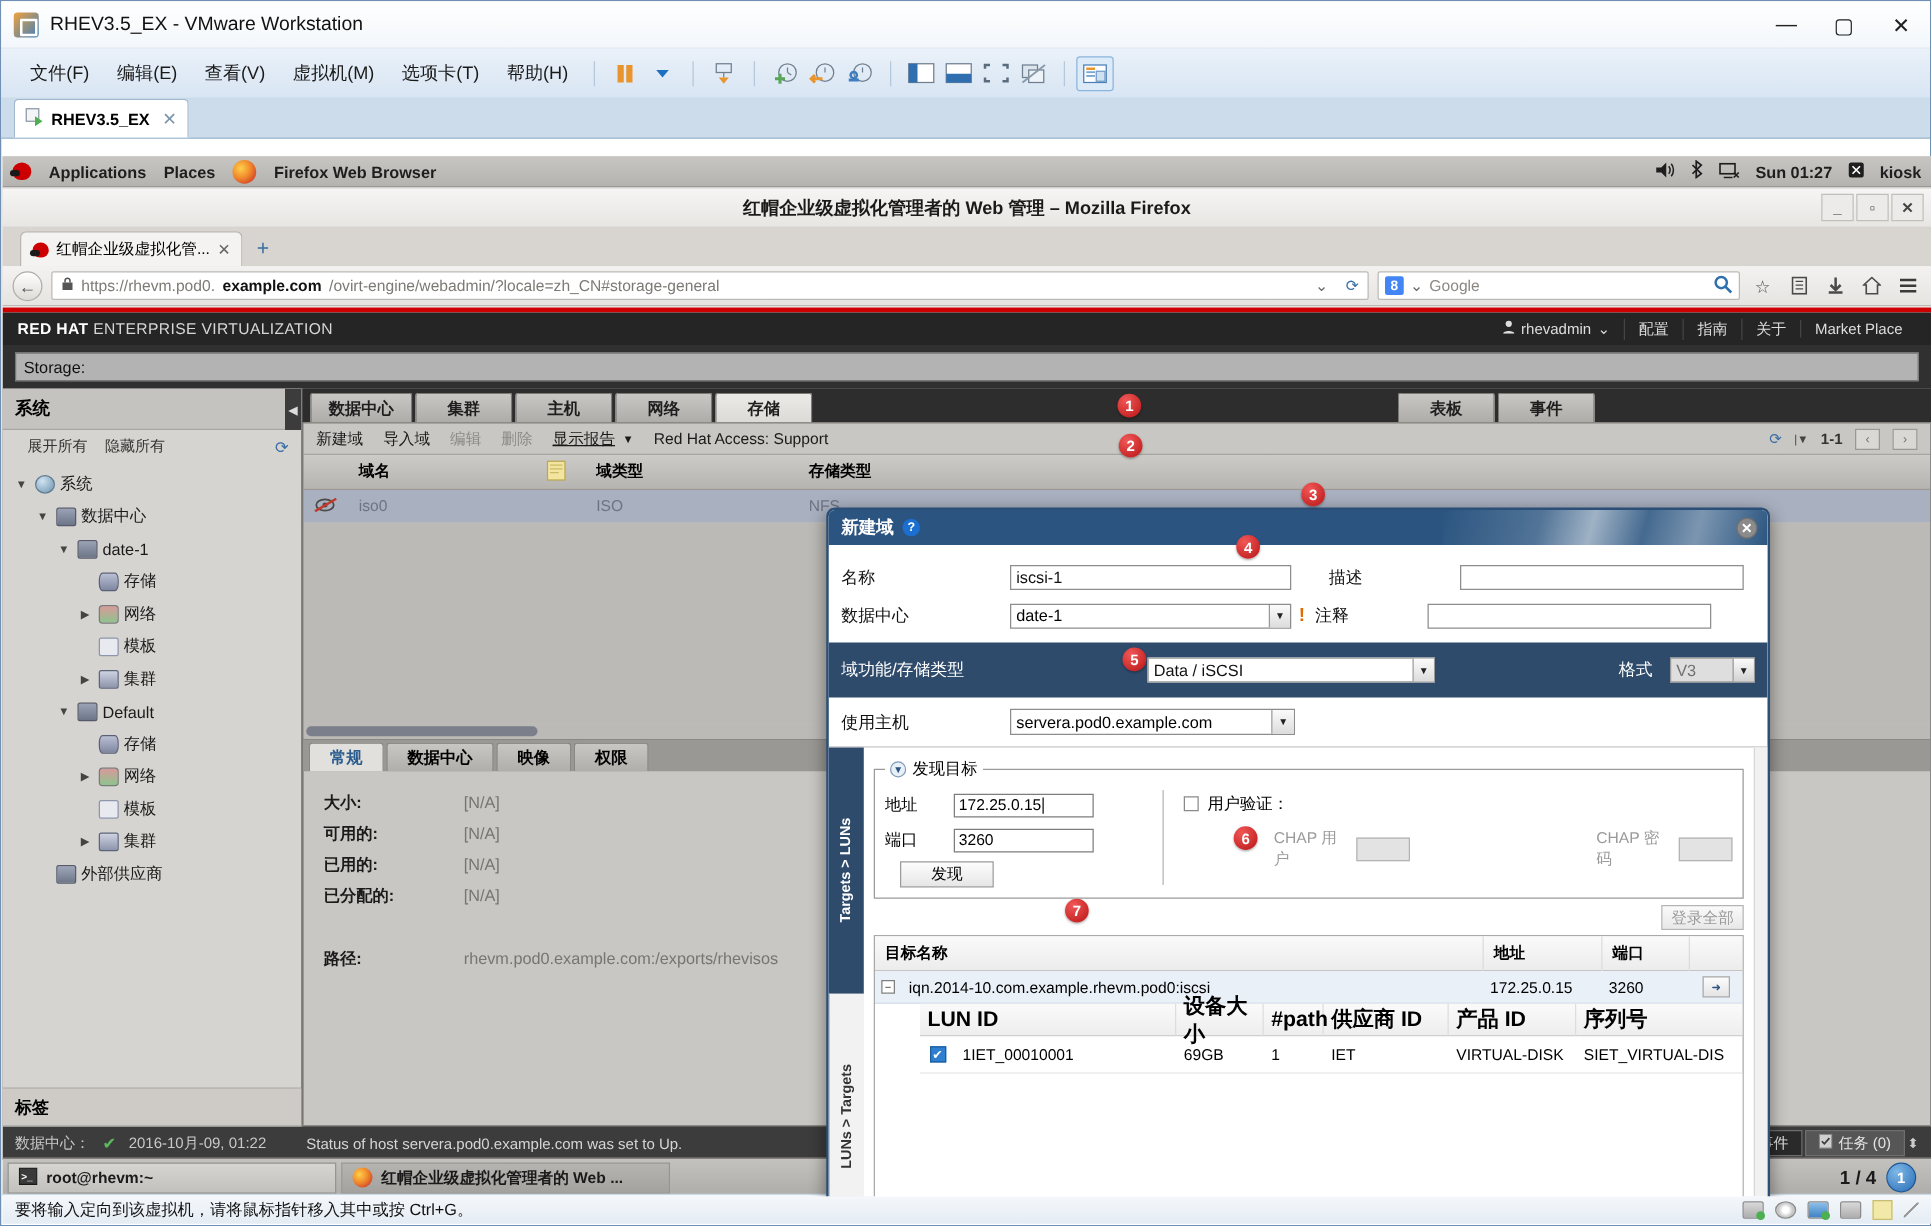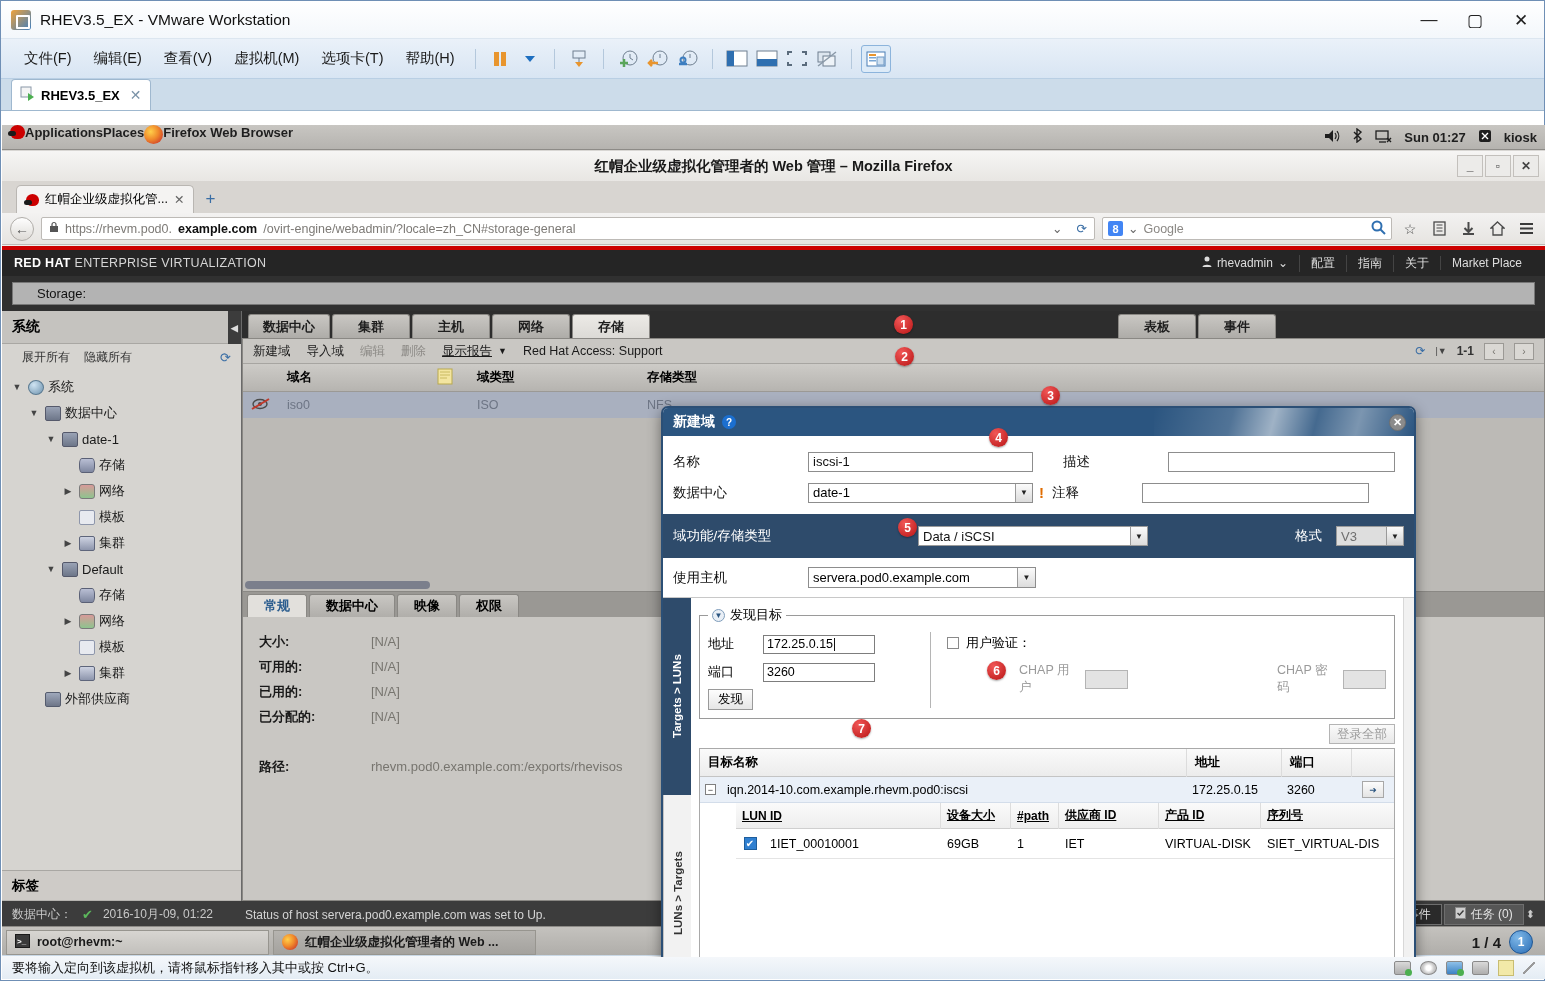--- a/index.html
+++ b/index.html
@@ -36,22 +36,22 @@
   .vm-tab { height:31px; background:#fff; border:1px solid #9fb8cf; border-bottom:none;
      border-radius:4px 4px 0 0; display:flex; align-items:center; padding:0 8px; gap:6px;
      font-size:13px; font-weight:bold; }
   .vm-tab-close{color:#7b93a8;font-weight:normal;font-size:14px;padding-left:4px;}
 
   
   #guest { position:absolute; left:1px; top:124px; width:1543px; height:832px;
      background:#c8c8c4; overflow:hidden;}
 
   .gnome-panel { height:25px; background:linear-gradient(#c8c6c2,#b5b3af);
-     border-bottom:1px solid #8d8b87; display:flex; 
-     padding:0 8px; font-size:13px; font-weight:bold; color:#1e1e1e; }
+     border-bottom:1px solid #8d8b87; display:flex; align-items:center;
+     padding:0 8px; font-size:13px; font-weight:bold; color:#1e1e1e; gap:14px;}
   .gnome-right { margin-left:auto; display:flex; align-items:center; gap:12px; }
   .rh-logo{width:15px;height:14px;background:#c00;border-radius:50% 50% 45% 45%;
      position:relative;}
   .rh-logo:after{content:"";position:absolute;left:-2px;top:6px;width:8px;height:5px;
      background:#1a1a1a;border-radius:3px;}
   .fx-icon{width:19px;height:19px;border-radius:50%;
      background:radial-gradient(circle at 35% 35%,#ffcf4a 0%,#f0892b 45%,#d1452a 80%);}
 
   
   .ff-window{position:absolute; left:0; top:25px; width:1543px; height:807px;
@@ -89,21 +89,21 @@
      padding:0 12px;color:#fff;}
   .rh-brand{font-size:12.5px;letter-spacing:.3px;}
   .rh-brand b{color:#fff;font-weight:bold;}
   .rh-brand span.thin{color:#d6d6d6;font-weight:normal;}
   .rh-usermenu{margin-left:auto;display:flex;align-items:center;font-size:12px;color:#ddd;}
   .rh-usermenu>div{padding:0 11px;border-left:1px solid #444;display:flex;align-items:center;gap:5px;}
   .rh-usermenu>div:first-child{border-left:none;}
 
   .rhev-search{height:35px;background:#303030;display:flex;align-items:center;padding:0 10px;}
   .rhev-search-box{flex:1;height:23px;background:#b3b3b3;border:1px solid #777;
-     display:flex;align-items:center;padding:0 24px;font-size:13px;color:#111;}
+     display:flex;align-items:center;padding:0 6px;font-size:13px;color:#111;}
 
   .rhev-body{display:flex;height:590px;background:#2d2d2d;}
 
   
   .tree-pane{width:240px;background:#d6d4d0;display:flex;flex-direction:column;
      border-right:1px solid #6a6a6a;}
   .tree-head{height:33px;background:#c5c3bf;display:flex;align-items:center;padding:0 10px;
      font-weight:bold;font-size:14px;border-bottom:1px solid #a9a7a3;position:relative;}
   .tree-collapse{position:absolute;right:0;top:0;width:13px;height:33px;background:#3c3c3c;
      color:#ddd;display:flex;align-items:center;justify-content:center;font-size:9px;}
@@ -269,22 +269,22 @@
   .legend-chev{width:13px;height:13px;border-radius:50%;background:#e9eff6;
      border:1px solid #7f9dbb;color:#2b5580;font-size:8px;
      display:flex;align-items:center;justify-content:center;}
   .disc-inner{display:flex;}
   .disc-left{width:222px;}
   .dl-row{display:flex;align-items:center;height:28px;}
   .dl-lbl{width:55px;font-size:13px;}
   .dl-in{width:112px;height:19px;border:1px solid #7d7d7d;background:#fff;padding:0 3px;
      font-size:12.5px;display:flex;align-items:center;position:relative;}
   .caret{display:inline-block;width:1px;height:13px;background:#111;margin-left:1px;}
-  .btn-disc{margin-top:3px;height:21px;padding:0 9px;border:1px solid #9a9a9a;
-     background:linear-gradient(#fdfdfd,#e6e6e6);font-size:12.5px;}
+  .btn-disc{margin-top:3px;height:21px;padding:0 24px;border:1px solid #9a9a9a;
+     background:linear-gradient(#fdfdfd,#e6e6e6);font-size:12.5px;margin-left:12px;}
   .disc-sep{width:1px;background:#b5b5b5;margin:2px 16px 2px 0;}
   .disc-right{flex:1;}
   .chk-row{display:flex;align-items:center;gap:7px;height:26px;font-size:13px;}
   .cbox{width:12px;height:12px;border:1px solid #8a8a8a;background:#fff;}
   .chap-row{display:flex;align-items:center;gap:9px;margin-top:6px;}
   .chap-lbl{font-size:12.5px;color:#9a9a9a;}
   .chap-in{width:47px;height:19px;background:#e3e3e3;border:1px solid #b4b4b4;}
 
   .login-row{display:flex;justify-content:flex-end;margin:5px 0 4px 0;}
   .btn-login{height:20px;padding:0 7px;border:1px solid #b4b4b4;
@@ -297,21 +297,21 @@
   .tg-head div{padding:0 8px;border-right:1px solid #dcdcdc;height:28px;display:flex;align-items:center;}
   .tg-row{height:26px;display:flex;align-items:center;background:#eaf0f8;
      border-bottom:1px solid #d3ddea;font-size:12.5px;}
   .tg-row div{padding:0 5px;display:flex;align-items:center;height:26px;}
   .expander{width:11px;height:11px;border:1px solid #7f7f7f;background:#fff;color:#333;
      font-size:9px;display:flex;align-items:center;justify-content:center;margin-left:5px;}
   .tg-arrowbtn{width:22px;height:17px;border:1px solid #a8a8a8;
      background:linear-gradient(#fcfcfc,#e4e4e4);display:flex;align-items:center;
      justify-content:center;font-size:9px;color:#2b5580;}
   .lun-head{height:26px;display:flex;align-items:center;background:linear-gradient(#fafafa,#eeeeee);
-     border-bottom:1px solid #cfcfcf;font-size:12px;font-weight:bold;margin-left:36px;text-decoration:underline;}
+     border-bottom:1px solid #cfcfcf;font-size:17px;font-weight:bold;margin-left:36px;}
   .lun-head div{padding:0 6px;border-right:1px solid #dddddd;height:26px;display:flex;align-items:center;}
   .lun-row{height:30px;display:flex;align-items:center;font-size:12.5px;margin-left:36px;
      border-bottom:1px solid #e4e4e4;}
   .lun-row div{padding:0 6px;display:flex;align-items:center;}
   .lun-check{width:13px;height:13px;background:#2f7fd0;border:1px solid #1e5d9c;
      color:#fff;font-size:10px;display:flex;align-items:center;justify-content:center;}
   .tg-fill{flex:1;background:#fff;}
   .tg-vscroll{width:11px;background:#f1f1f1;border-left:1px solid #d8d8d8;}
 
   

